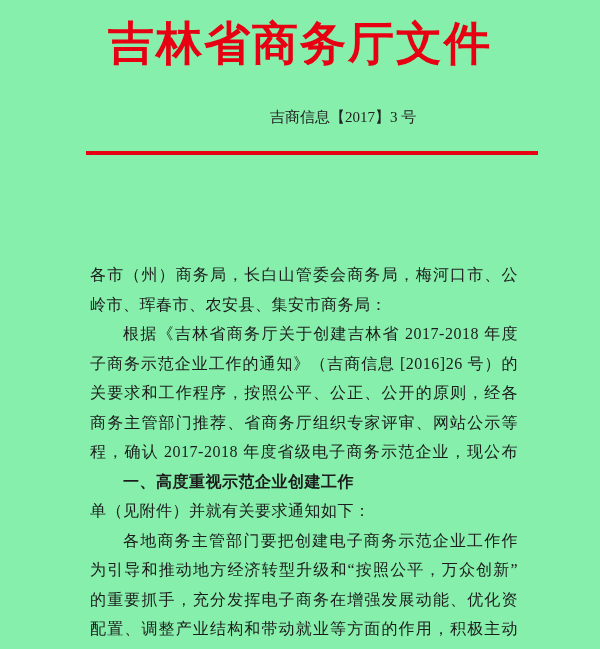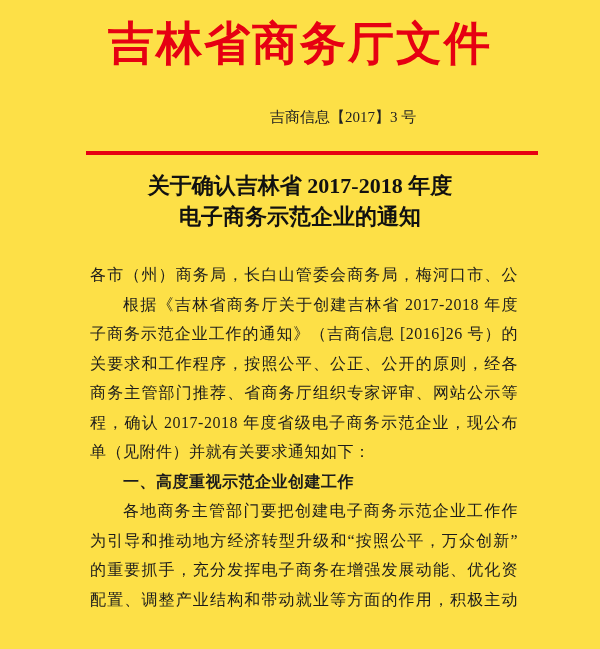--- a/index.html
+++ b/index.html
@@ -4,21 +4,21 @@
 <style>
   html, body {
     margin: 0;
     padding: 0;
     background: #ffffff;
   }
   .page {
     position: relative;
     width: 600px;
     height: 649px;
-    background: #fde047;
+    background: #86efac;
     overflow: hidden;
     font-family: "Liberation Serif", "DejaVu Serif", serif;
     color: #1a1a1a;
   }
   .red-title {
     position: absolute;
     top: 16px;
     left: 0;
     width: 100%;
     text-align: center;
@@ -92,33 +92,30 @@
 <body>
 
 <div class="page">
 
   <div class="red-title">吉林省商务厅文件</div>
 
   <div class="doc-number">吉商信息【2017】3 号</div>
 
   <div class="red-rule"></div>
 
-  <div class="doc-title">
-    <div>关于确认吉林省 2017-2018 年度</div>
-    <div>电子商务示范企业的通知</div>
-  </div>
 
   <div class="body-block">
     <div class="line j">各市（州）商务局，长白山管委会商务局，梅河口市、公主</div>
+    <div class="line">岭市、珲春市、农安县、集安市商务局：</div>
     <div class="line j ind">根据《吉林省商务厅关于创建吉林省 2017-2018 年度电</div>
     <div class="line j">子商务示范企业工作的通知》（吉商信息 [2016]26 号）的有</div>
     <div class="line j">关要求和工作程序，按照公平、公正、公开的原则，经各地</div>
     <div class="line j">商务主管部门推荐、省商务厅组织专家评审、网站公示等流</div>
     <div class="line j">程，确认 2017-2018 年度省级电子商务示范企业，现公布名</div>
+    <div class="line ind head">一、高度重视示范企业创建工作</div>
     <div class="line">单（见附件）并就有关要求通知如下：</div>
-    <div class="line ind head">一、高度重视示范企业创建工作</div>
     <div class="line j ind">各地商务主管部门要把创建电子商务示范企业工作作</div>
     <div class="line j">为引导和推动地方经济转型升级和“按照公平，万众创新”</div>
     <div class="line j">的重要抓手，充分发挥电子商务在增强发展动能、优化资源</div>
     <div class="line j">配置、调整产业结构和带动就业等方面的作用，积极主动深</div>
   </div>
 
 </div>
 
 </body></html>

